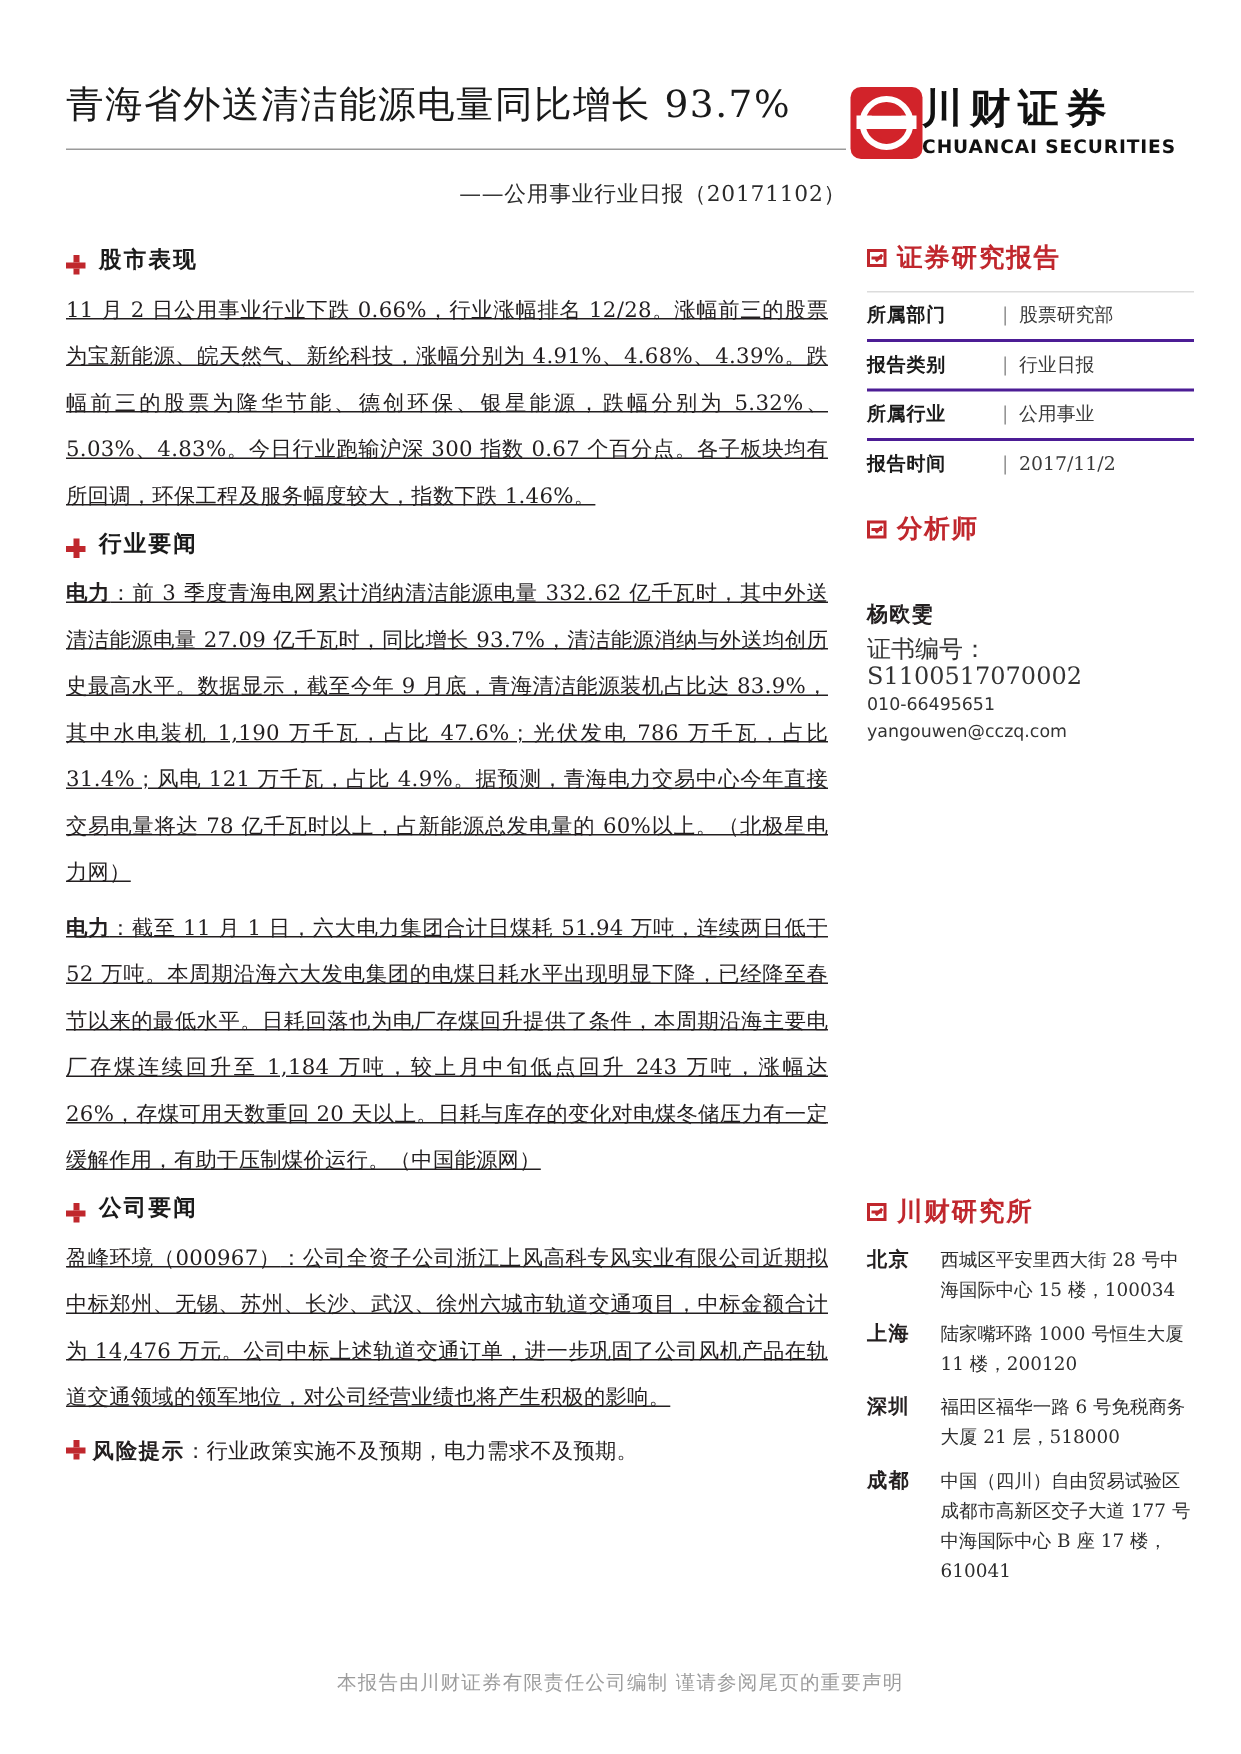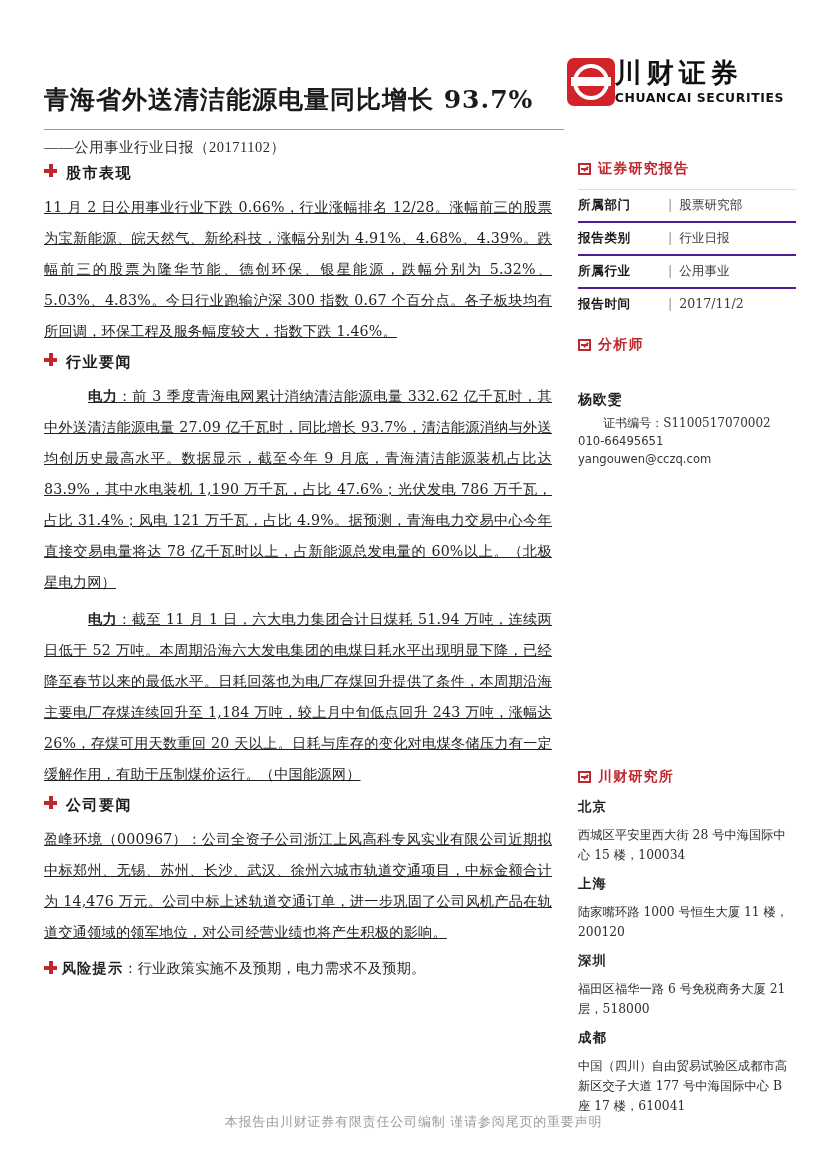--- a/index.html
+++ b/index.html
@@ -11,29 +11,28 @@
     color: #231f20;
     position: relative;
     overflow: hidden;
   }
   .page { position:absolute; inset:0; padding: 0; }
 
   
   .header { position:absolute; left:44px; top:56px; width:740px; height:92px; }
   .title-wrap { width: 520px; }
   .doc-title {
-    font-size: 25px; font-weight: 700; letter-spacing: 1px;
+    font-size: 25px; font-weight: 400; letter-spacing: 1px;
     line-height: 1.15; white-space: nowrap;
     color:#1a1a1a;
-    margin-top:30px;
   }
   .title-rule { border-top: 1.6px solid #9a9a9a; margin-top: 14px; width: 520px; }
   .subtitle {
-    width: 520px; margin-top: 8px;
-    font-size: 14.5px; color: #2b2b2b; letter-spacing: .5px; font-family: Liberation Serif, serif;
+    text-align: right; width: 520px; margin-top: 20px;
+    font-size: 14.5px; color: #2b2b2b; letter-spacing: .5px;
   }
 
   
   .logo { position:absolute; right:0px; top:2px; display:flex; align-items:center; gap:0; }
   .logo-mark { width:48px; height:48px; background:#d2232a; border-radius:7px;
                position:relative; flex:none; }
   .logo-mark .ring {
     position:absolute; left:6px; top:6px; width:36px; height:36px;
     border-radius:50%; background:#d2232a; border:4px solid #ffffff;
   }
@@ -50,62 +49,62 @@
     border-left:10px solid transparent; border-right:10px solid transparent;
     border-top:10px solid #d2232a;
   }
   .logo-text { line-height:1; }
   .logo-cn { font-size:27px; font-weight:700; letter-spacing:5px; color:#111; font-family:"DejaVu Sans","Liberation Sans",sans-serif;}
   .logo-en { font-size:12.4px; font-weight:700; letter-spacing:.6px; color:#111;
              margin-top:6px; font-family:"DejaVu Sans","Liberation Sans",sans-serif; }
 
   
   .left-col { position:absolute; left:44px; top:160px; width:508px; }
-  .sec-head { display:flex; align-items:flex-start; gap:9px; margin: 4px 0 9px 0; }
+  .sec-head { display:flex; align-items:flex-end; gap:9px; margin: 4px 0 9px 0; }
   .sec-head .sec-title { font-size:15px; font-weight:700; letter-spacing:1.5px; color:#1a1a1a; }
   .bullet { width:13px; height:13px; flex:none; position:relative; }
   .bullet::before, .bullet::after {
     content:""; position:absolute; background:#c0272d;
   }
   .bullet::before { left:4.5px; top:0; width:4px; height:13px; }
   .bullet::after  { left:0; top:4.5px; width:13px; height:4px; }
   .bullet .dot { position:absolute; left:4.5px; top:4.5px; width:4px; height:4px; background:#ffffff; }
 
   .para { font-size:14.2px; line-height:31px; text-align:justify; text-justify:inter-ideograph;
           margin:0 0 6px 0; letter-spacing:.2px;text-decoration:underline; }
-  .para b { font-weight:700;margin-left:44px; }
+  .para b { font-weight:700; }
   .risk { font-size:14.2px; line-height:28px; letter-spacing:.2px; }
   .risk b { font-weight:700; letter-spacing:1.2px; }
 
   
   .right-col { position:absolute; left:578px; top:160px; width:218px; }
   .r-head { display:flex; align-items:center; gap:7px; margin-bottom:11px; }
-  .r-head .r-title { color:#c0272d; font-size:14px; font-weight:700; letter-spacing:1.2px; }
+  .r-head .r-title { color:#c0272d; font-size:17px; font-weight:700; letter-spacing:1.2px; }
   .r-icon { width:13px; height:12px; border:2px solid #c0272d; position:relative; flex:none; }
   .r-icon::before { content:""; position:absolute; left:1px; top:3px; width:7px; height:2px; background:#c0272d; }
   .r-icon::after  { content:""; position:absolute; left:5px; top:1px; width:2px; height:6px; background:#c0272d;
                     transform: rotate(45deg); }
 
   table.meta { width:100%; border-collapse:collapse; }
   table.meta tr { }
   table.meta td { padding:7px 0; vertical-align:top; font-size:12.6px; }
   table.meta td.k { font-weight:700; width:88px; letter-spacing:.6px; color:#1a1a1a; }
   table.meta td.v { color:#3a3a3a; padding-left:2px; }
   table.meta td.v::before { content:"|"; color:#8f8f8f; margin-right:7px; }
   table.meta tr + tr td { border-top:2px solid #4c1d95; }
   .meta-top { border-top:1px solid #dcdcdc; }
 
   .analyst { margin-top:16px; }
   .an-name { font-size:14px; font-weight:700; letter-spacing:.8px; margin-bottom:5px; }
   .an-line { font-size:11.6px; line-height:18px; color:#333;
              font-family:"DejaVu Sans","Liberation Sans",sans-serif; }
-  .an-line.cn { font-family:"DejaVu Serif","Liberation Serif",serif; font-size:12px;text-align:center; }
+  .an-line.cn { font-family:"DejaVu Serif","Liberation Serif",serif; font-size:16px; }
 
   .offices { margin-top:14px; }
-  .office { display:flex; gap:9px; margin-bottom:9px;flex-direction:column; }
+  .office { display:flex; gap:9px; margin-bottom:9px; }
   .office .city { font-weight:700; font-size:13.4px; letter-spacing:1px; flex:none; width:40px; padding-top:1px;}
   .office .addr { font-size:12.3px; line-height:20px; color:#2d2d2d; }
 
   
   .footer { position:absolute; left:0; right:0; bottom:38px; text-align:center;
             font-size:13px; color:#9c9c9c; letter-spacing:.8px; }
 </style>
 </head>
 <body>
 

